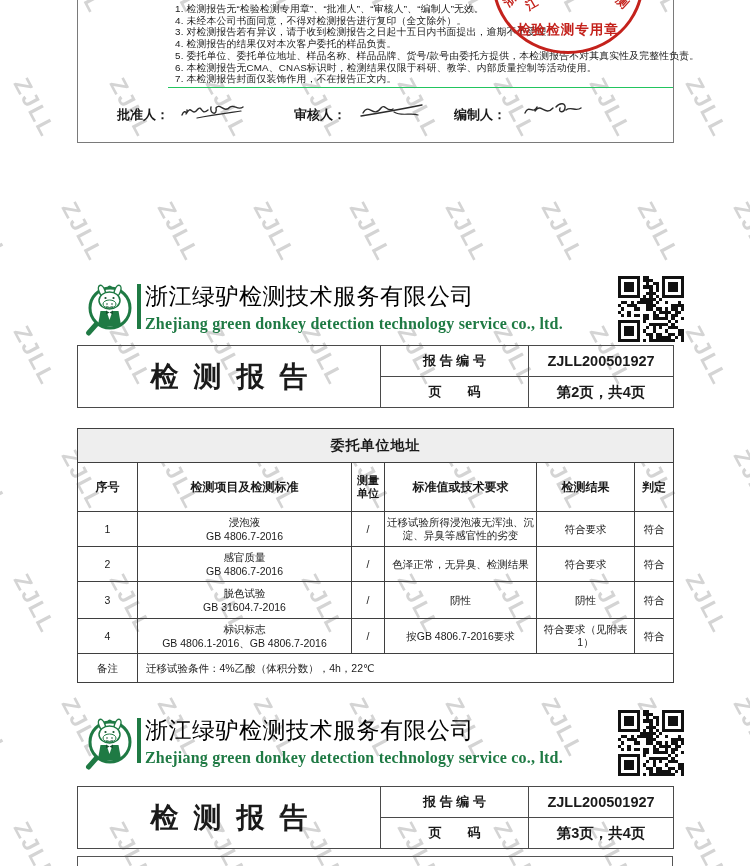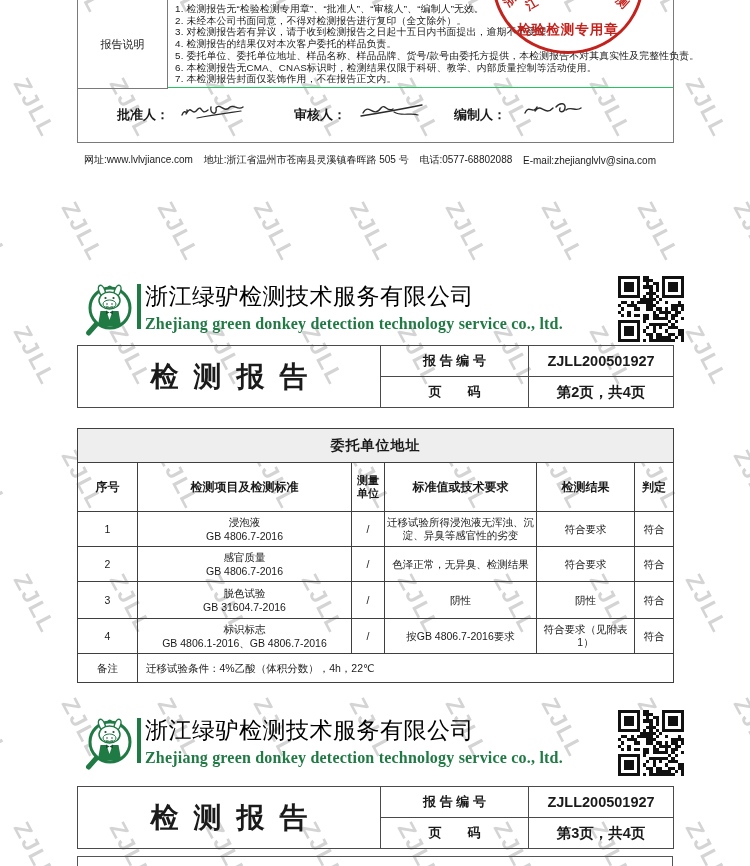--- a/index.html
+++ b/index.html
@@ -175,24 +175,23 @@
       <span class="wm" style="left: 291px; top: 838px;">ZJLL</span>
       <span class="wm" style="left: 387px; top: 838px;">ZJLL</span>
       <span class="wm" style="left: 483px; top: 838px;">ZJLL</span>
       <span class="wm" style="left: 579px; top: 838px;">ZJLL</span>
       <span class="wm" style="left: 675px; top: 838px;">ZJLL</span>
     </div>
 
   <div class="content">
 
     <div class="notes-table">
-      <div class="notes-label-cell">报告说明</div>
       <div class="notes-body">
           <div class="note-line">1. 检测报告无“检验检测专用章”、“批准人”、“审核人”、“编制人”无效。</div>
-          <div class="note-line">2. 未经本公司书面同意，不得对检测报告进行复印（全文除外）。</div>
+          <div class="note-line">4. 未经本公司书面同意，不得对检测报告进行复印（全文除外）。</div>
           <div class="note-line">3. 对检测报告若有异议，请于收到检测报告之日起十五日内书面提出，逾期不予受理。</div>
           <div class="note-line">4. 检测报告的结果仅对本次客户委托的样品负责。</div>
           <div class="note-line">5. 委托单位、委托单位地址、样品名称、样品品牌、货号/款号由委托方提供，本检测报告不对其真实性及完整性负责。</div>
           <div class="note-line">6. 本检测报告无CMA、CNAS标识时，检测结果仅限于科研、教学、内部质量控制等活动使用。</div>
           <div class="note-line">7. 本检测报告封面仅装饰作用，不在报告正文内。</div>
         </div>
       <div class="sig-row">
         <span class="sig-lbl" style="margin-left:39px">批准人：</span>
         <svg class="sig-svg" style="margin-left:8px" width="70" height="26" viewBox="0 0 70 26">
           <path d="M5,17 C8,9 11,19 10,12 M9,16 C15,5 14,20 21,11 C25,7 24,18 31,12" stroke="#2b2b2b" stroke-width="1.4" fill="none" stroke-linecap="round"></path>
@@ -206,26 +205,20 @@
           <path d="M38,14 C46,19 55,14 62,17" stroke="#2b2b2b" stroke-width="1.2" fill="none" stroke-linecap="round"></path>
         </svg>
         <span class="sig-lbl" style="margin-left:28px">编制人：</span>
         <svg class="sig-svg" style="margin-left:12px" width="70" height="26" viewBox="0 0 70 26">
           <path d="M7,15 C11,6 15,17 19,9 M17,13 C23,4 27,19 35,10" stroke="#2b2b2b" stroke-width="1.4" fill="none" stroke-linecap="round"></path>
           <path d="M38,9 C42,4 48,5 47,10 C46,15 40,15 42,10 M48,12 C53,8 58,14 63,10" stroke="#2b2b2b" stroke-width="1.4" fill="none" stroke-linecap="round"></path>
         </svg>
       </div>
     </div>
 
-    <div class="contact-bar">
-      <span>网址:www.lvlvjiance.com</span>
-      <span>地址:浙江省温州市苍南县灵溪镇春晖路 505 号</span>
-      <span>电话:0577-68802088</span>
-      <span>E-mail:zhejianglvlv@sina.com</span>
-    </div>
 
     <div class="co-header h1">
       <svg class="logo" width="48" height="60" viewBox="0 0 96 116">
         <line x1="9" y1="106" x2="25" y2="88" stroke="#1f7a44" stroke-width="10" stroke-linecap="round"></line>
         <circle cx="52" cy="56" r="40" fill="#ffffff" stroke="#1f7a44" stroke-width="6"></circle>
         <ellipse cx="36" cy="22" rx="6" ry="12" transform="rotate(-22 36 22)" fill="#ffffff" stroke="#1f7a44" stroke-width="3"></ellipse>
         <ellipse cx="67" cy="22" rx="6" ry="12" transform="rotate(20 67 22)" fill="#ffffff" stroke="#1f7a44" stroke-width="3"></ellipse>
         <path d="M46,15 q5,-8 11,0 q-5,5 -11,0" fill="#1f7a44"></path>
         <ellipse cx="51" cy="41" rx="21" ry="17" fill="#ffffff" stroke="#1f7a44" stroke-width="3"></ellipse>
         <circle cx="43" cy="36" r="2.2" fill="#14522e"></circle>

